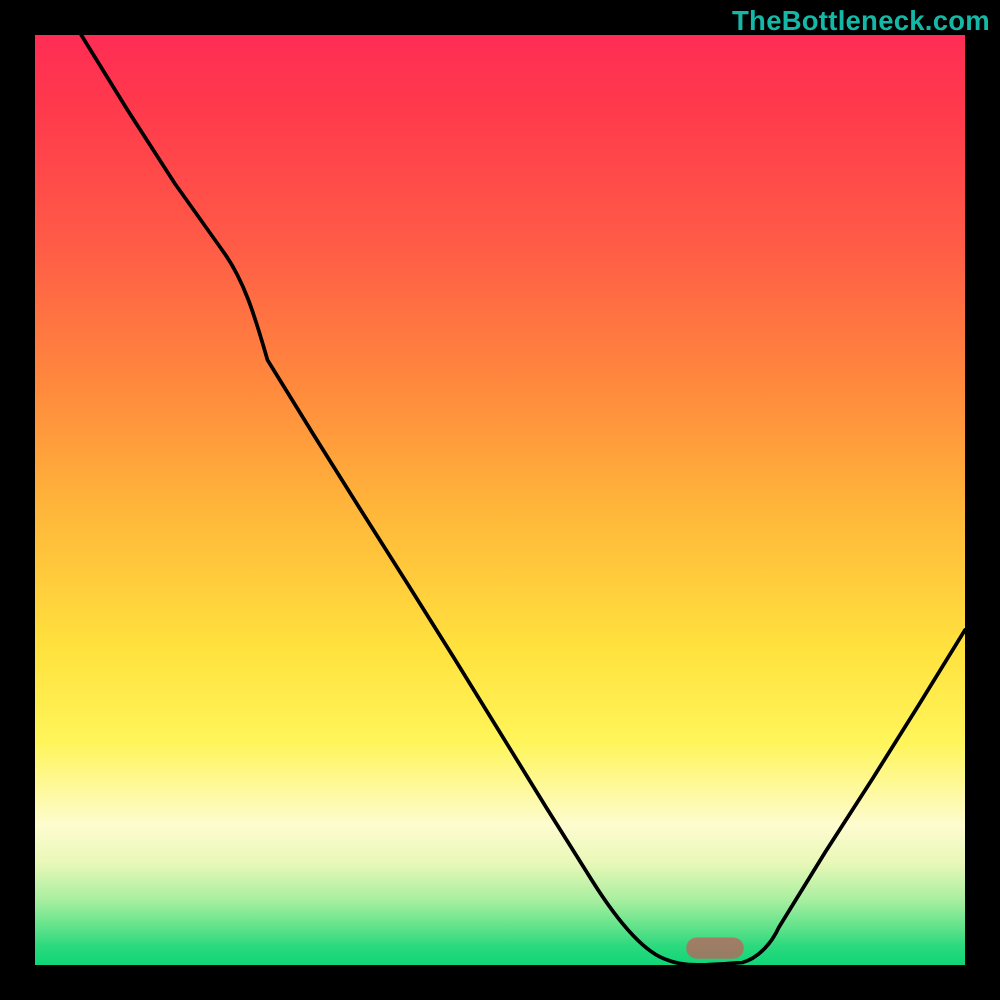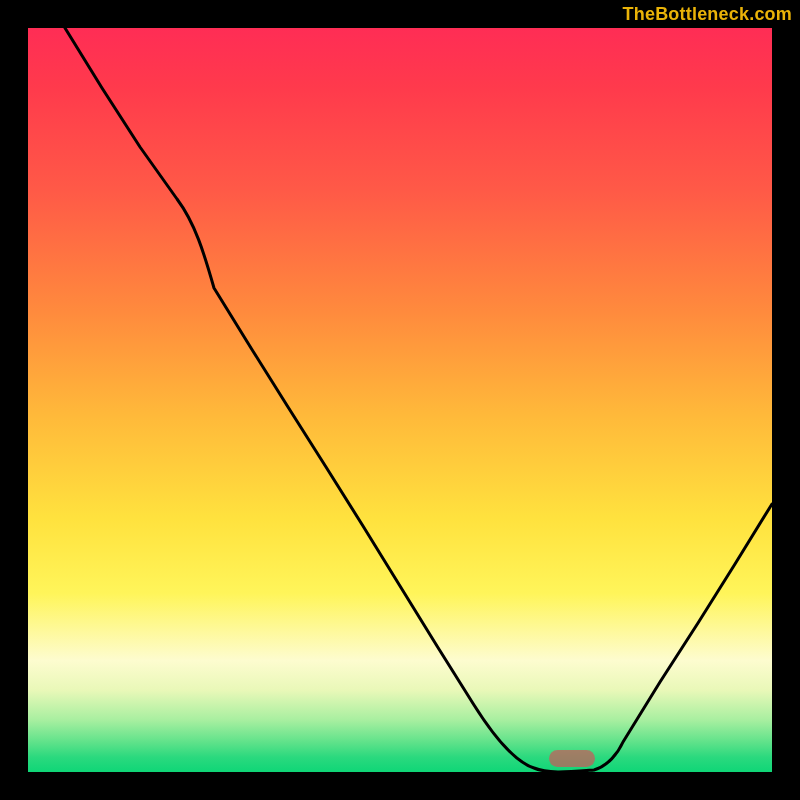--- a/index.html
+++ b/index.html
@@ -40,22 +40,22 @@
       #a8efa0 93%,
       #5fe28a 96%,
       #2bd97e 98%,
       #0fd677 100%
     );
   }
   .watermark {
     position: absolute;
     top: 4px;
     right: 8px;
-    color: #eab308;
-    font-size: 18px;
+    color: #14b8a6;
+    font-size: 22px;
     font-weight: 600;
     letter-spacing: 0.2px;
     user-select: none;
   }
   svg.curve {
     position: absolute;
     left: 0;
     top: 0;
     width: 744px;
     height: 744px;

